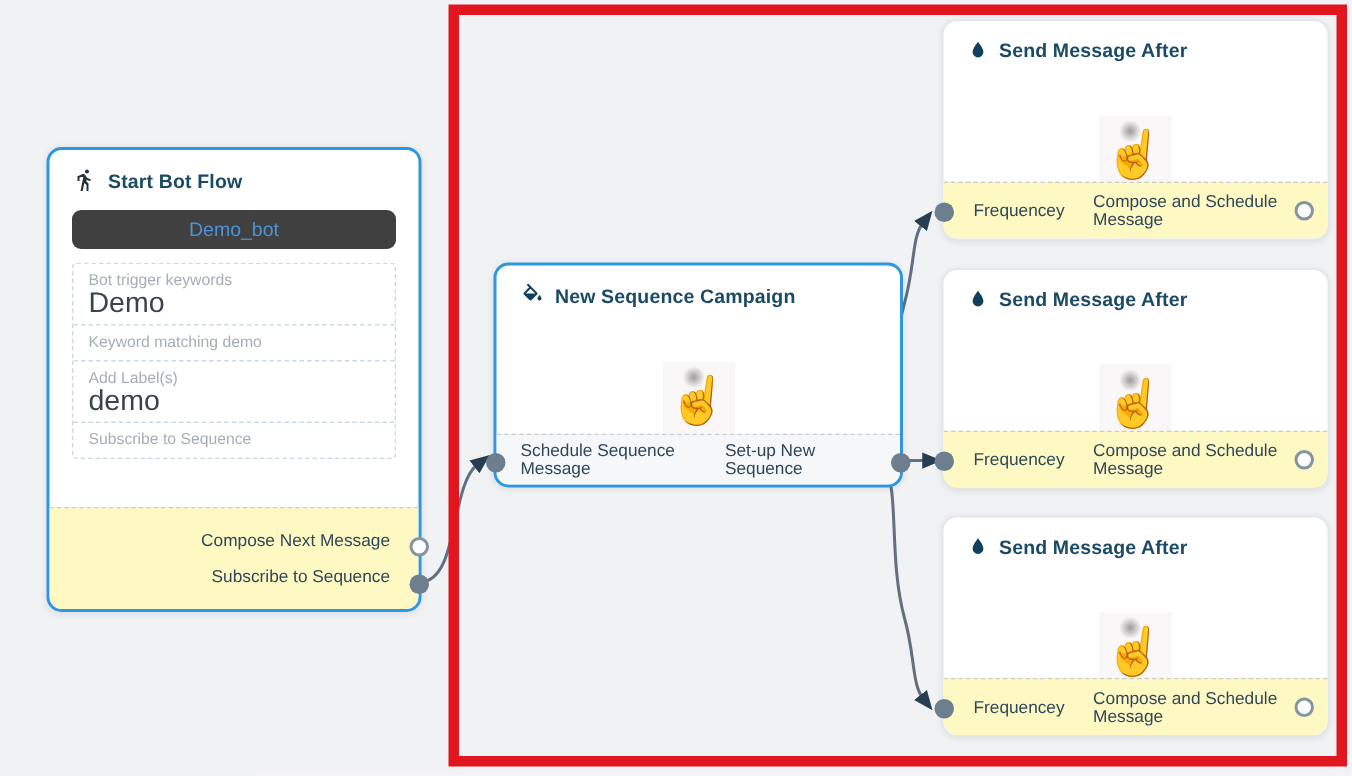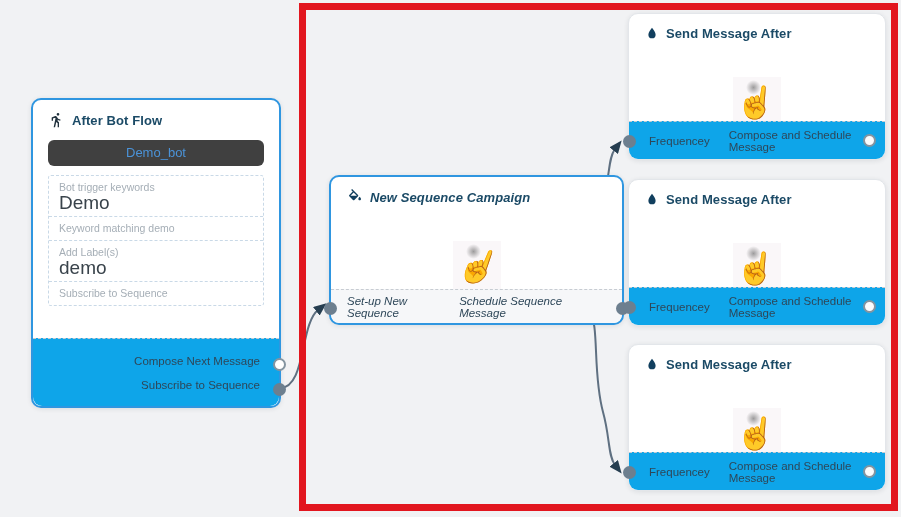--- a/index.html
+++ b/index.html
@@ -31,21 +31,21 @@
     display:flex; align-items:center; justify-content:center;
   }
   .hand .glyph { font-size:32px; line-height:1; color:#1c1c1c; transform:rotate(6deg) translatey(2px); }
   .hand .smudge {
     position:absolute; top:3px; left:13px; width:15px; height:15px; border-radius:50%;
     background:radial-gradient(circle, rgba(80,80,80,.55) 0%, rgba(80,80,80,0) 70%);
   }
 
   .node-footer {
     position:absolute; left:0; right:0; bottom:0;
-    background:#0ea5e9; border-top:1px dashed #c7ccd2;
+    background:#fef9c3; border-top:1px dashed #c7ccd2;
     border-radius:0 0 9px 9px;
   }
 
   .port {
     position:absolute; width:13px; height:13px; border-radius:50%;
     background:#6d7f8f; cursor:crosshair;
   }
   .port.empty { background:#fff; border:2px solid #8494a0; }
 
   
@@ -60,21 +60,21 @@
   .field:last-child { border-bottom:none; }
   .field .flabel { font-size:10.5px; color:#a5aeb6; line-height:14px; }
   .field .fvalue { font-size:19px; color:#39434b; line-height:17px; }
   .start-footer { height:68px; padding-top:11px; }
   .out-row {
     text-align:right; padding-right:19px; font-size:11.5px; color:#2e4759;
     height:24px; line-height:22px;
   }
 
   
-  .node-nsc { left:329px; top:175px; width:295px; height:150px; display:flex; flex-direction:column;font-style:italic; }
+  .node-nsc { left:329px; top:175px; width:273px; height:150px; display:flex; flex-direction:column; }
   .nsc-footer {
     height:34px; display:flex; align-items:center; justify-content:space-between;
     padding:0 14px 0 16px; font-size:11.5px; color:#2e4759; background:#f6f7f9;
   }
 
   
   .sma { left:628px; width:258px; height:147px; display:flex; flex-direction:column; }
   .sma-1 { top:13px; } .sma-2 { top:179px; } .sma-3 { top:344px; }
   .sma-footer {
     height:38px; display:flex; align-items:center; justify-content:space-between;
@@ -109,21 +109,21 @@
       <path d="M 590 307 L 617 307" marker-end="url(#arr)"></path>
       <path d="M 589 311 C 600 323, 592 372, 603 412 C 610 437 608 456 615 465" marker-end="url(#arr)"></path>
     </g>
   </svg>
 
   <div class="node blue node-start">
     <div class="node-header">
       <svg width="16" height="16" viewBox="0 0 24 24">
         <path fill="#22323e" d="M13.5 5.5c1.1 0 2-.9 2-2s-.9-2-2-2-2 .9-2 2 .9 2 2 2zM9.8 8.9 7 23h2.1l1.8-8 2.1 2v6h2v-7.5l-2.1-2 .6-3C12.8 12 14.8 13 17 13v-2c-1.9 0-3.5-1-4.3-2.4l-1-1.6c-.4-.6-1-1-1.7-1-.3 0-.5.1-.8.1L4 8.3V13h2V9.6l1.8-.7"></path>
       </svg>
-      <span>After Bot Flow</span>
+      <span>Start Bot Flow</span>
     </div>
 
     <div class="bot-pill">Demo_bot</div>
 
     <div class="fields">
       <div class="field">
         <div class="flabel">Bot trigger keywords</div>
         <div class="fvalue">Demo</div>
       </div>
       <div class="field">
@@ -153,22 +153,22 @@
       </svg>
       <span>New Sequence Campaign</span>
     </div>
     <div class="hand-wrap">
       <div class="hand">
         <span class="smudge"></span>
         <span class="glyph">☝</span>
       </div>
     </div>
     <div class="node-footer nsc-footer">
+      <span>Schedule Sequence Message</span>
       <span>Set-up New Sequence</span>
-      <span>Schedule Sequence Message</span>
     </div>
     <span class="port" style="left:-7px; top:125px;"></span>
     <span class="port" style="right:-7px; top:125px;"></span>
   </div>
 
   <div class="node gray sma sma-1">
     <div class="node-header">
       <svg width="14" height="15" viewBox="0 0 24 24">
         <path fill="#113f5e" d="M12 2.2 C9 6.2 5.8 10.4 5.8 14 a6.2 6.2 0 0 0 12.4 0 C18.2 10.4 15 6.2 12 2.2 Z"></path>
       </svg>

